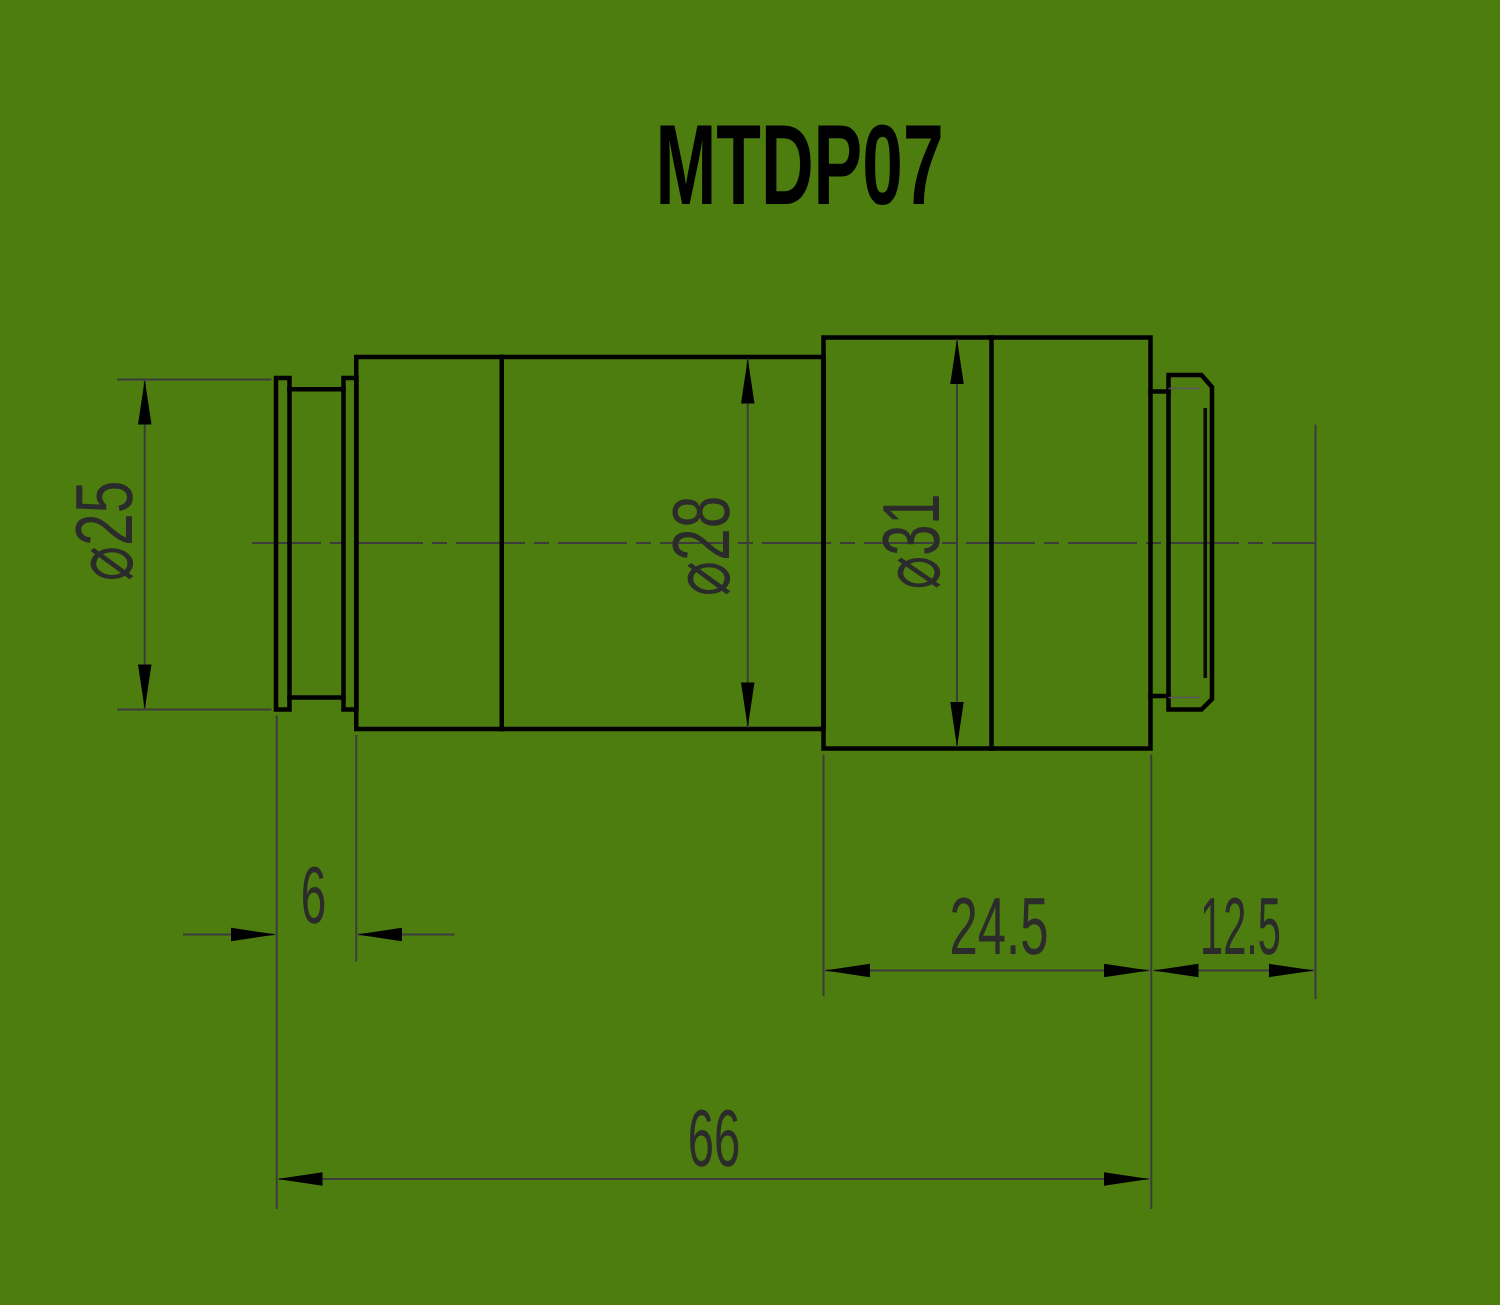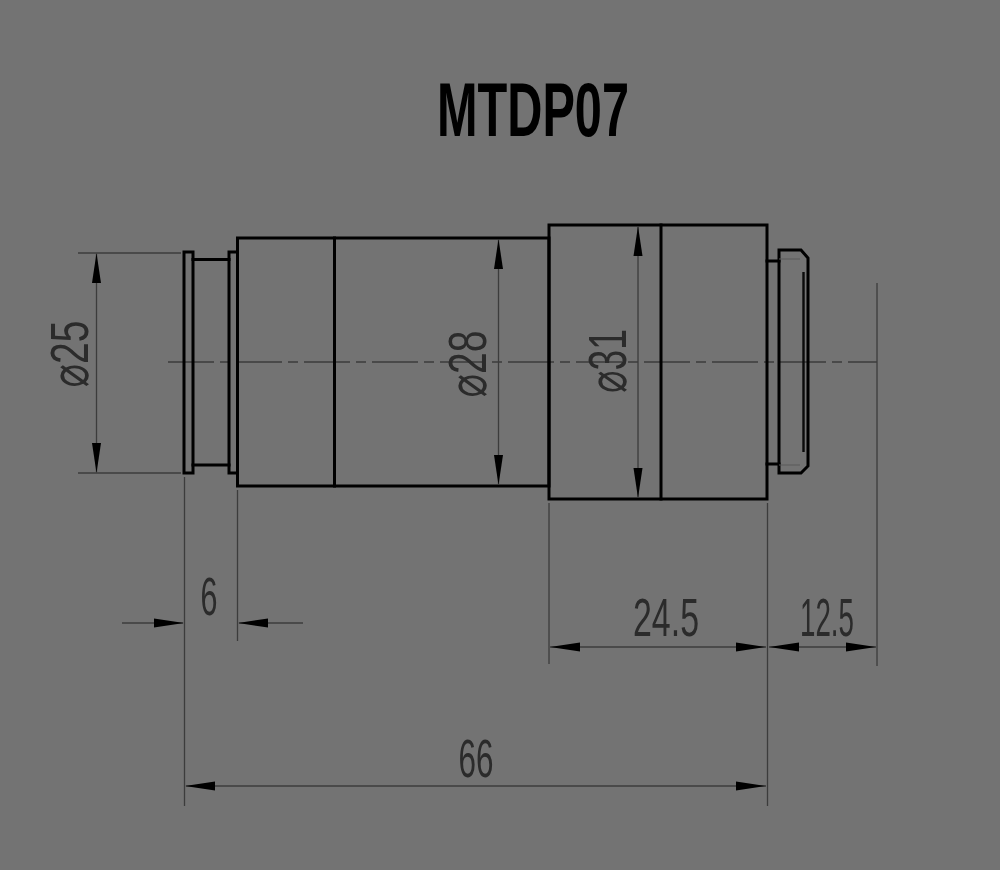--- a/index.html
+++ b/index.html
@@ -8,21 +8,21 @@
     background: #ffffff;
     width: 1000px;
     height: 870px;
     overflow: hidden;
     font-family: "Liberation Sans", "DejaVu Sans", sans-serif;
   }
   #stage {
     position: relative;
     width: 1000px;
     height: 870px;
-    background: #737373;
+    background: #4d7c0f;
   }
   svg { display: block; }
   .outline {
     stroke: #000000;
     stroke-width: 3;
     fill: none;
     stroke-linecap: square;
   }
   .outline-med {
     stroke: #0a0a0a;

